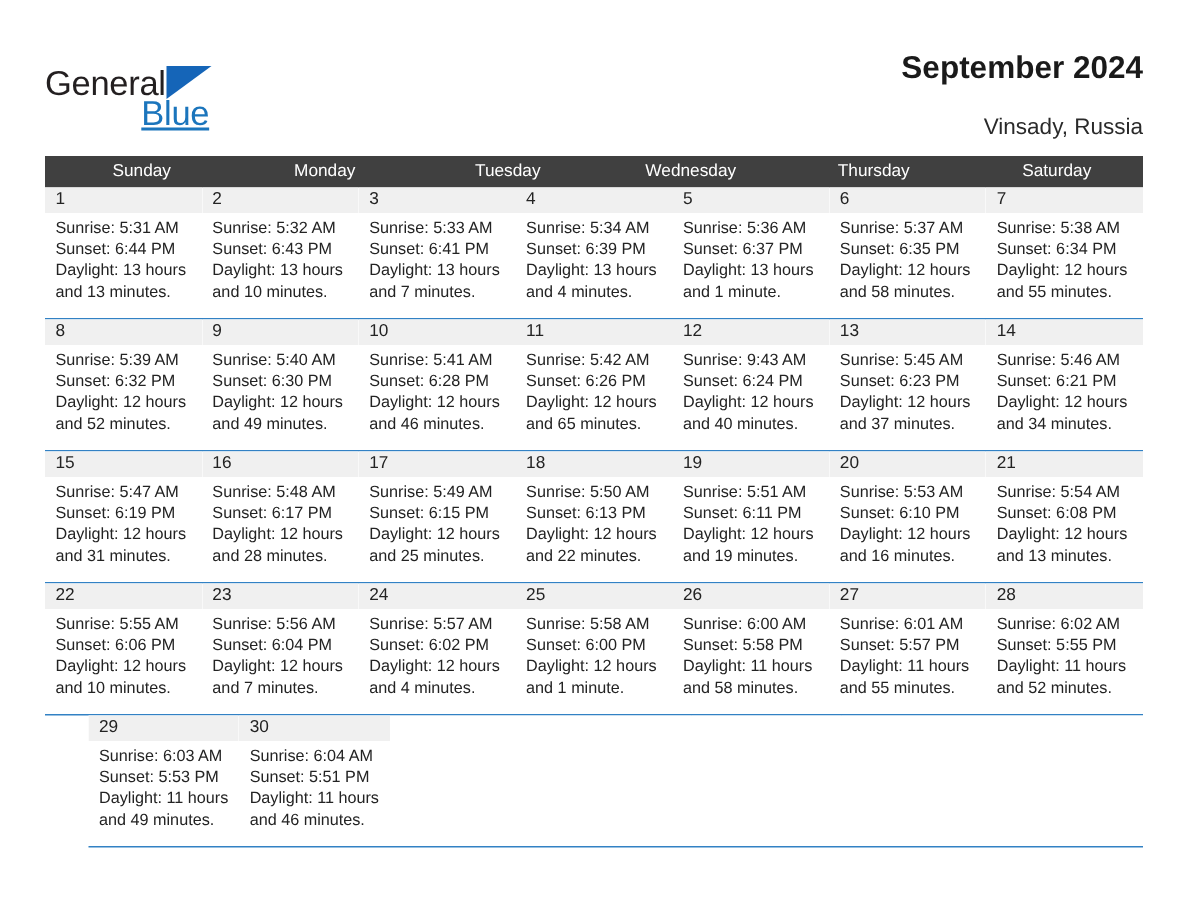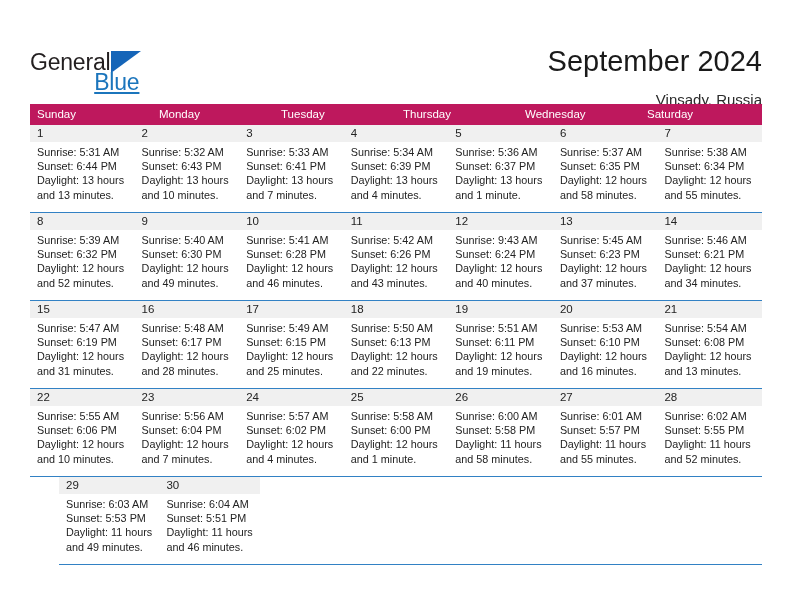--- a/index.html
+++ b/index.html
@@ -13,26 +13,26 @@
     font-family: "Liberation Sans", sans-serif;
     color: #1a1a1a;
     position: relative;
     overflow: hidden;
   }
 
   
   .page-header {
     position: absolute;
     left: 30px;
-    top: 44px;
+    top: 28px;
     width: 732px;
     height: 68px;
     display: flex;
     justify-content: space-between;
-    align-items: flex-start;
+    align-items: center;
   }
 
   .logo {
     display: block;
     line-height: 1;
     padding-top: 4px;
   }
   .logo-row1 {
     display: flex;
     align-items: flex-end;
@@ -61,46 +61,47 @@
     font-size: 23px;
     color: #1b75bc;
     letter-spacing: -0.2px;
     text-decoration: underline;
   }
 
   .title-block {
     text-align: right;
   }
   .cal-title {
-    font-size: 29px;
+    font-size: 21px;
     color: #1a1a1a;
     line-height: 34px;
-    font-weight: normal;
+    font-weight: bold;
     white-space: nowrap;
   }
   .cal-subtitle {
     font-size: 15px;
     color: #2a2a2a;
     line-height: 20px;
     margin-top: 12px;
     white-space: nowrap;
   }
 
   
   .calendar {
     position: absolute;
     left: 30px;
     top: 104px;
     width: 732px;
   }
 
   .weekday-row {
     display: flex;
-    background: #be185d;
+    background: #404040;
     height: 21px;
+    text-align: center;
   }
   .weekday {
     flex: 1 1 0;
     color: #ffffff;
     font-size: 11.5px;
     line-height: 21px;
     padding-left: 7px;
     box-sizing: border-box;
     white-space: nowrap;
     overflow: hidden;
@@ -169,22 +170,22 @@
   </div>
 
 </div>
 
 <div class="calendar">
 
   <div class="weekday-row">
     <div class="weekday">Sunday</div>
     <div class="weekday">Monday</div>
     <div class="weekday">Tuesday</div>
+    <div class="weekday">Wednesday</div>
     <div class="weekday">Thursday</div>
-    <div class="weekday">Wednesday</div>
     <div class="weekday">Saturday</div>
   </div>
 
   <div id="weeks-container">
       <div class="week-row">
         <div class="day-cell filled">
           <div class="day-number">1</div>
           <div class="day-body">
             <div class="day-line">Sunrise: 5:31 AM</div>
             <div class="day-line">Sunset: 6:44 PM</div>
@@ -274,21 +275,21 @@
             <div class="day-line">Daylight: 12 hours</div>
             <div class="day-line">and 46 minutes.</div>
           </div>
         </div>
         <div class="day-cell filled">
           <div class="day-number">11</div>
           <div class="day-body">
             <div class="day-line">Sunrise: 5:42 AM</div>
             <div class="day-line">Sunset: 6:26 PM</div>
             <div class="day-line">Daylight: 12 hours</div>
-            <div class="day-line">and 43 minutes.</div>
+            <div class="day-line">and 65 minutes.</div>
           </div>
         </div>
         <div class="day-cell filled">
           <div class="day-number">12</div>
           <div class="day-body">
             <div class="day-line">Sunrise: 9:43 AM</div>
             <div class="day-line">Sunset: 6:24 PM</div>
             <div class="day-line">Daylight: 12 hours</div>
             <div class="day-line">and 40 minutes.</div>
           </div>

